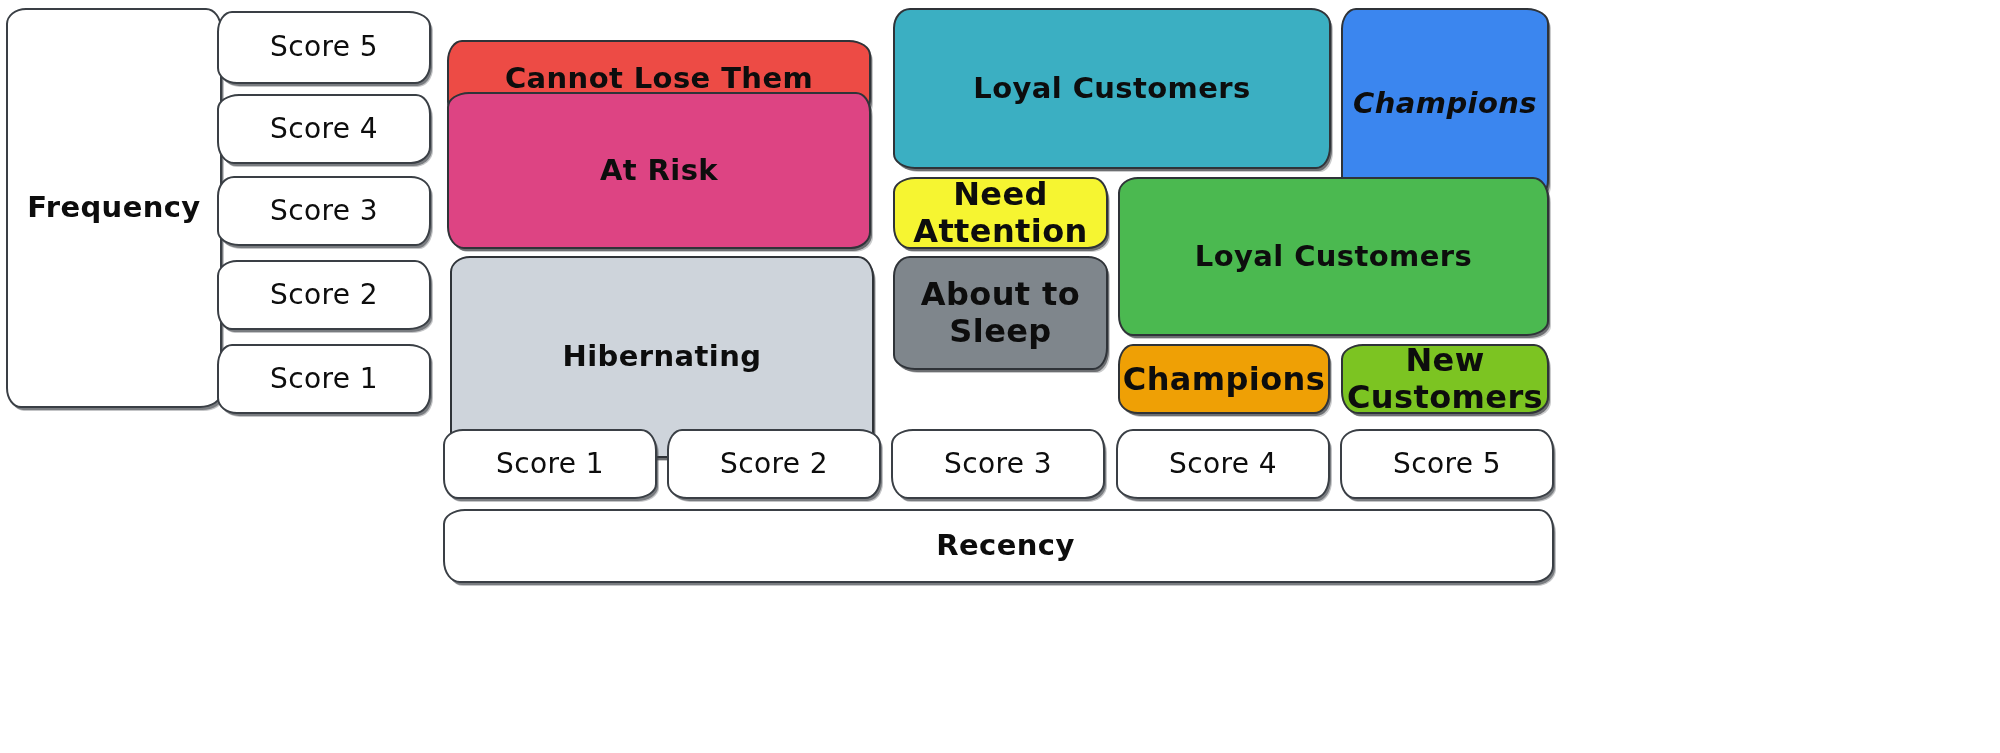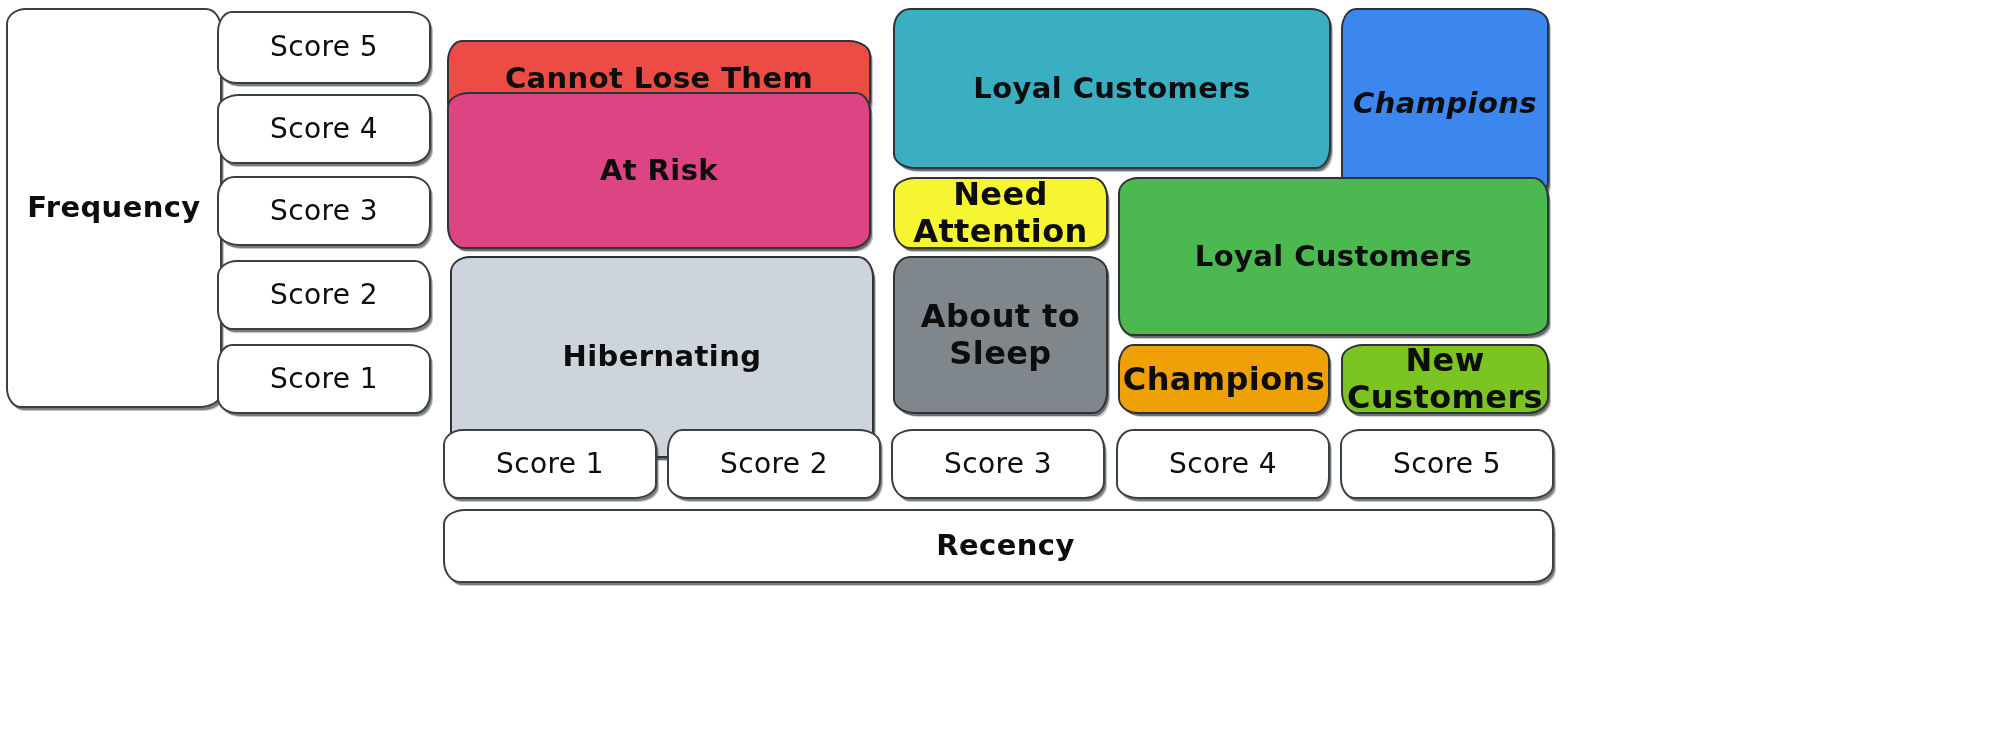--- a/index.html
+++ b/index.html
@@ -129,21 +129,21 @@
   </div>
 
   <div class="box seg r3 seg-label small" style="left:893px; top:177px; width:215px; height:72px; background:#F6F531;">
     <span>Need Attention</span>
   </div>
 
   <div class="box seg r1 seg-label" style="left:1118px; top:177px; width:431px; height:159px; background:#4BB950;">
     <span>Loyal Customers</span>
   </div>
 
-  <div class="box seg r4 seg-label small" style="left:893px; top:256px; width:215px; height:158px; background:#7F868C;">
+  <div class="box seg r4 seg-label small" style="left:893px; top:256px; width:215px; height:114px; background:#7F868C;">
     <span>About to Sleep</span>
   </div>
 
   <div class="box seg r2 seg-label small" style="left:1118px; top:344px; width:212px; height:70px; background:#EFA005;">
     <span>Champions</span>
   </div>
 
   <div class="box seg r3 seg-label small" style="left:1341px; top:344px; width:208px; height:70px; background:#7CC422;">
     <span>New Customers</span>
   </div>

